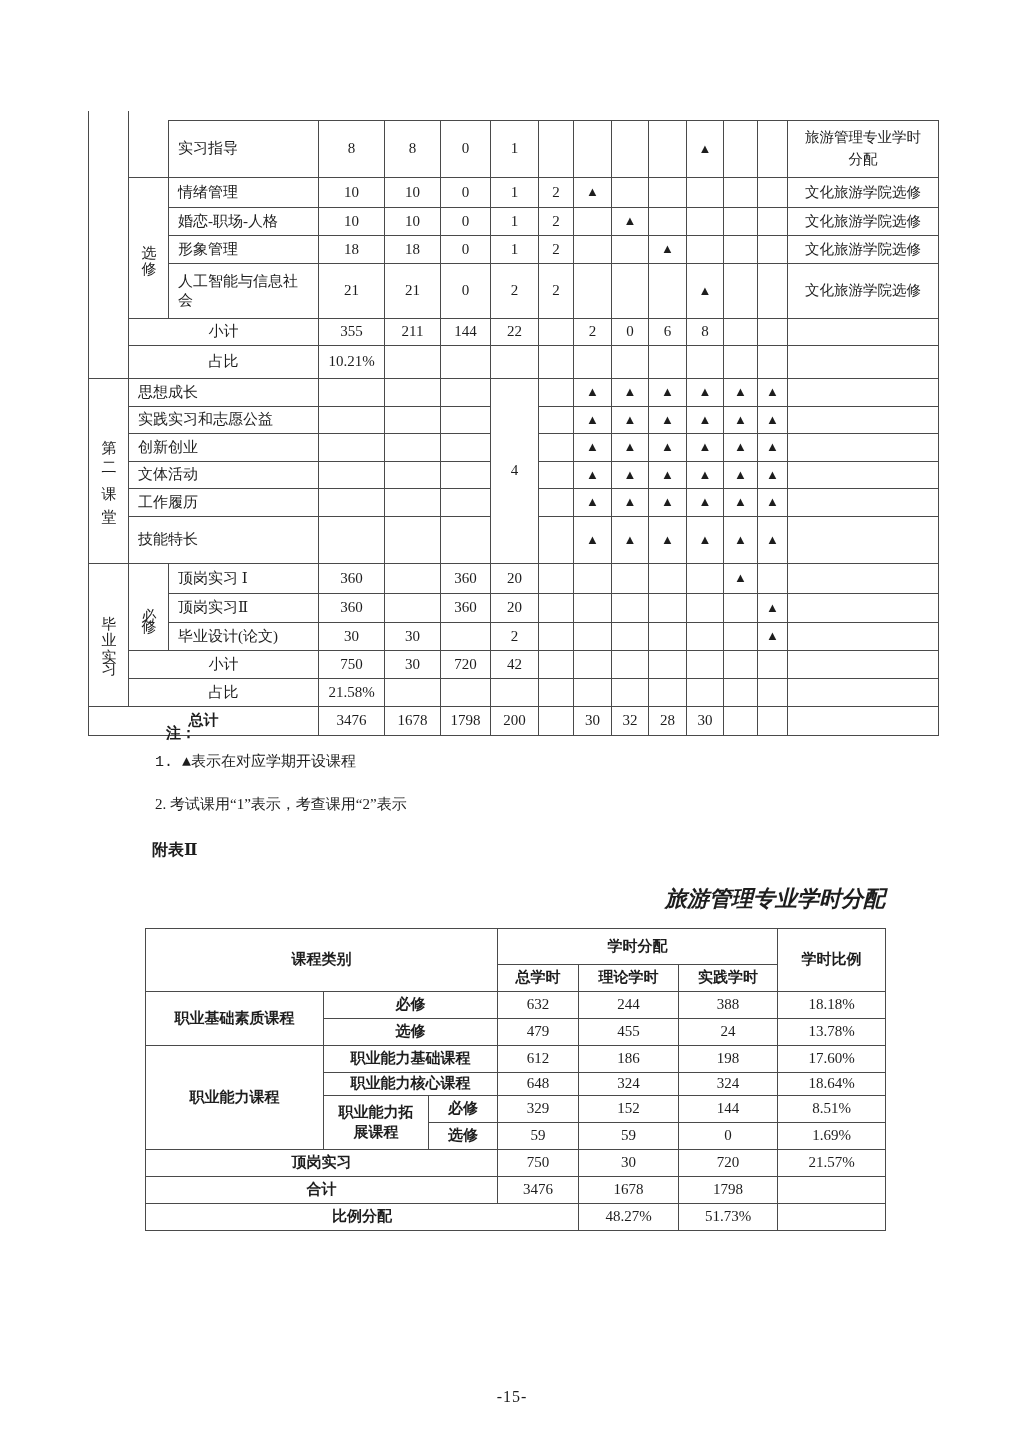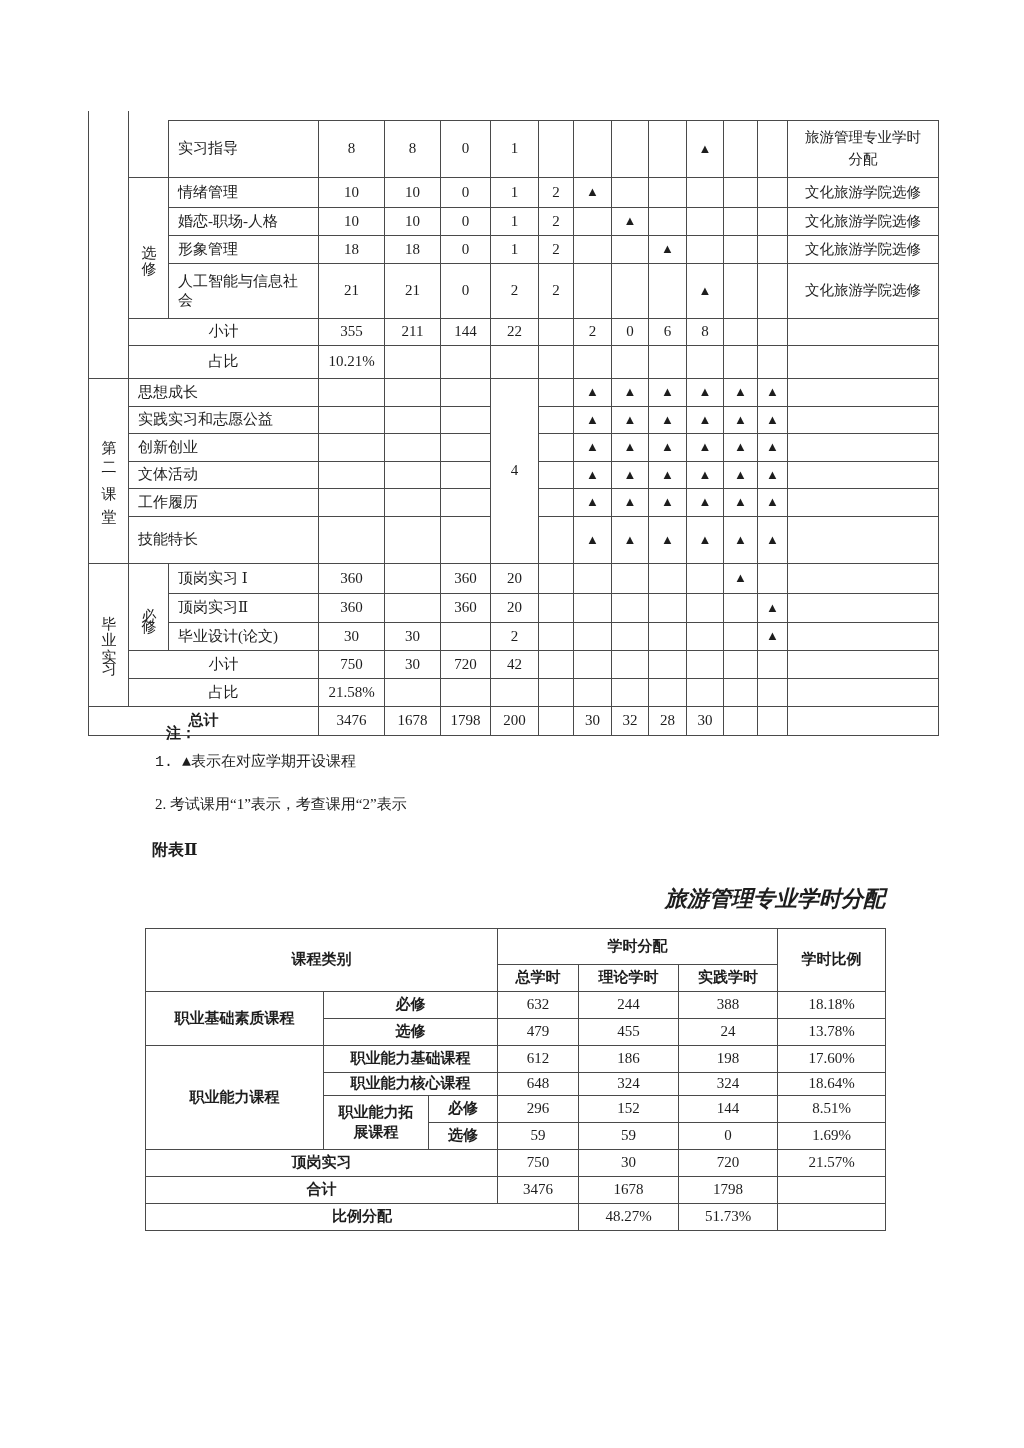--- a/index.html
+++ b/index.html
@@ -416,21 +416,21 @@
     <tr style="height:23px">
       <td colspan="2" class="b">职业能力核心课程</td>
       <td>648</td>
       <td>324</td>
       <td>324</td>
       <td>18.64%</td>
     </tr>
     <tr style="height:27px">
       <td rowspan="2" class="b" style="padding:1px 12px;">职业能力拓展课程</td>
       <td class="b">必修</td>
-      <td>296</td>
+      <td>329</td>
       <td>152</td>
       <td>144</td>
       <td>8.51%</td>
     </tr>
     <tr style="height:27px">
       <td class="b">选修</td>
       <td>59</td>
       <td>59</td>
       <td>0</td>
       <td>1.69%</td>
@@ -451,14 +451,15 @@
     </tr>
     <tr style="height:27px">
       <td colspan="4" class="b">比例分配</td>
       <td>48.27%</td>
       <td>51.73%</td>
       <td></td>
     </tr>
   </tbody>
     </table>
 
+  <div class="pagenum">-15-</div>
 
 </div>
 
 </body></html>

